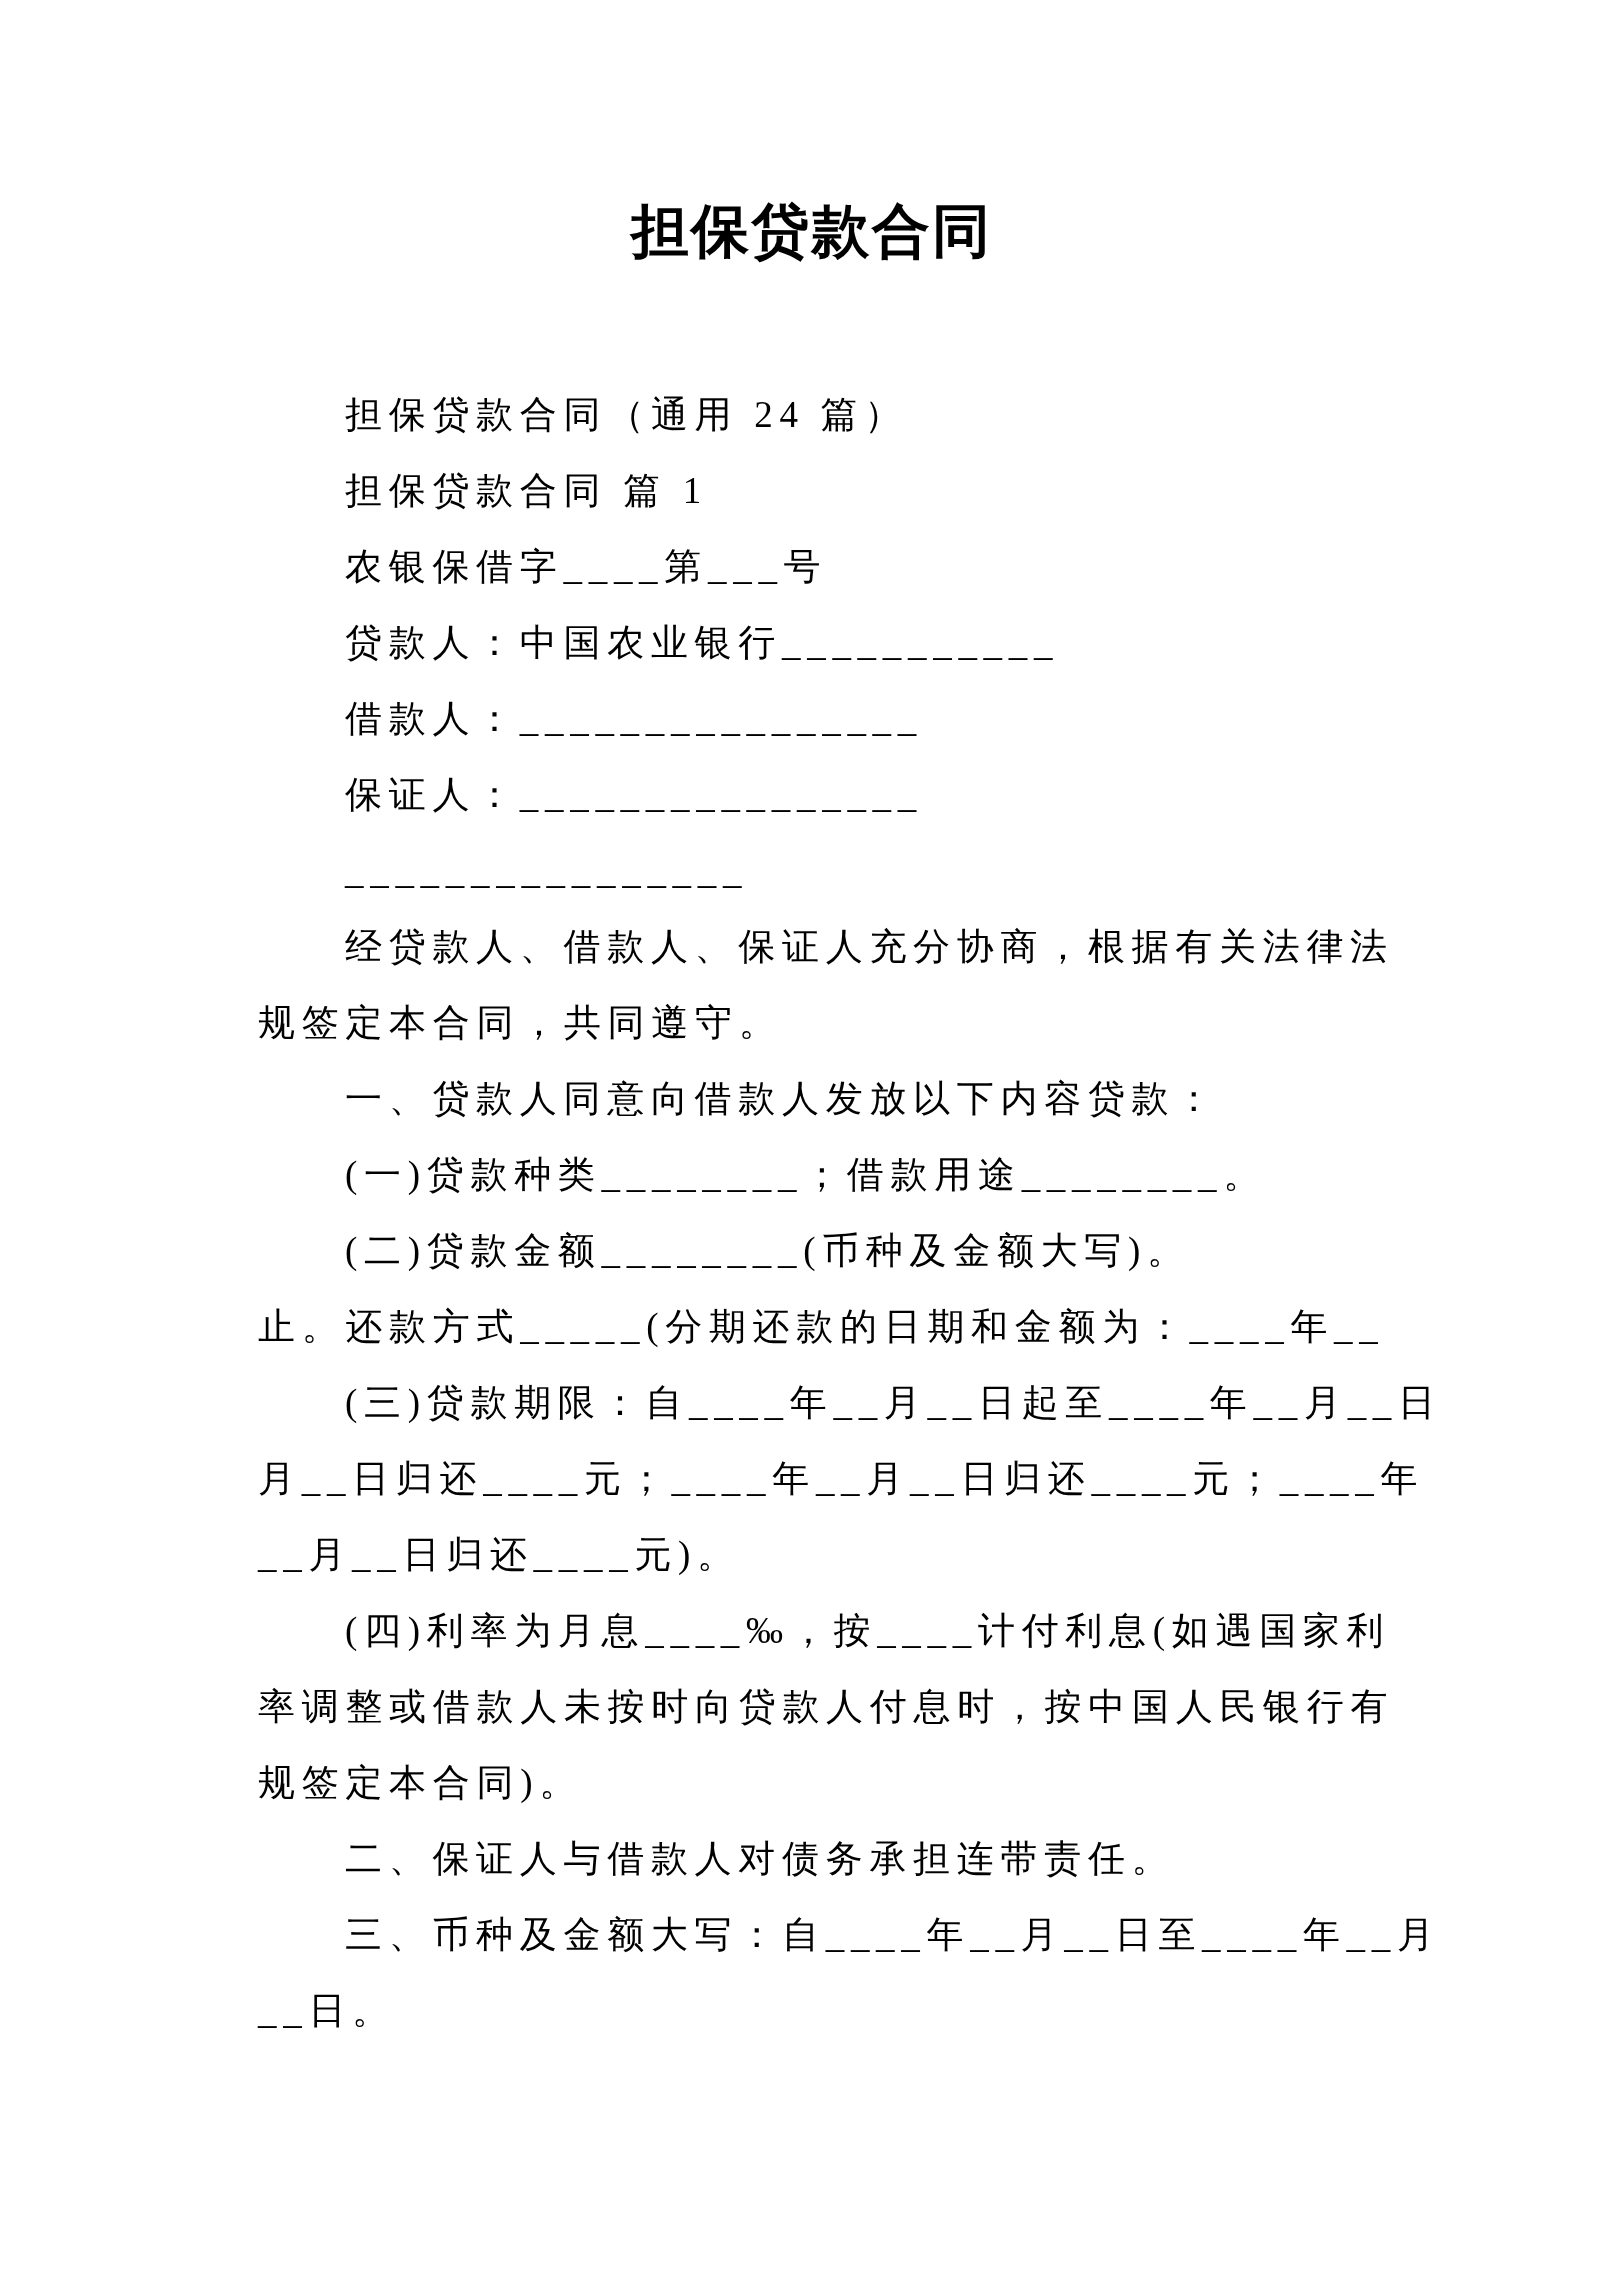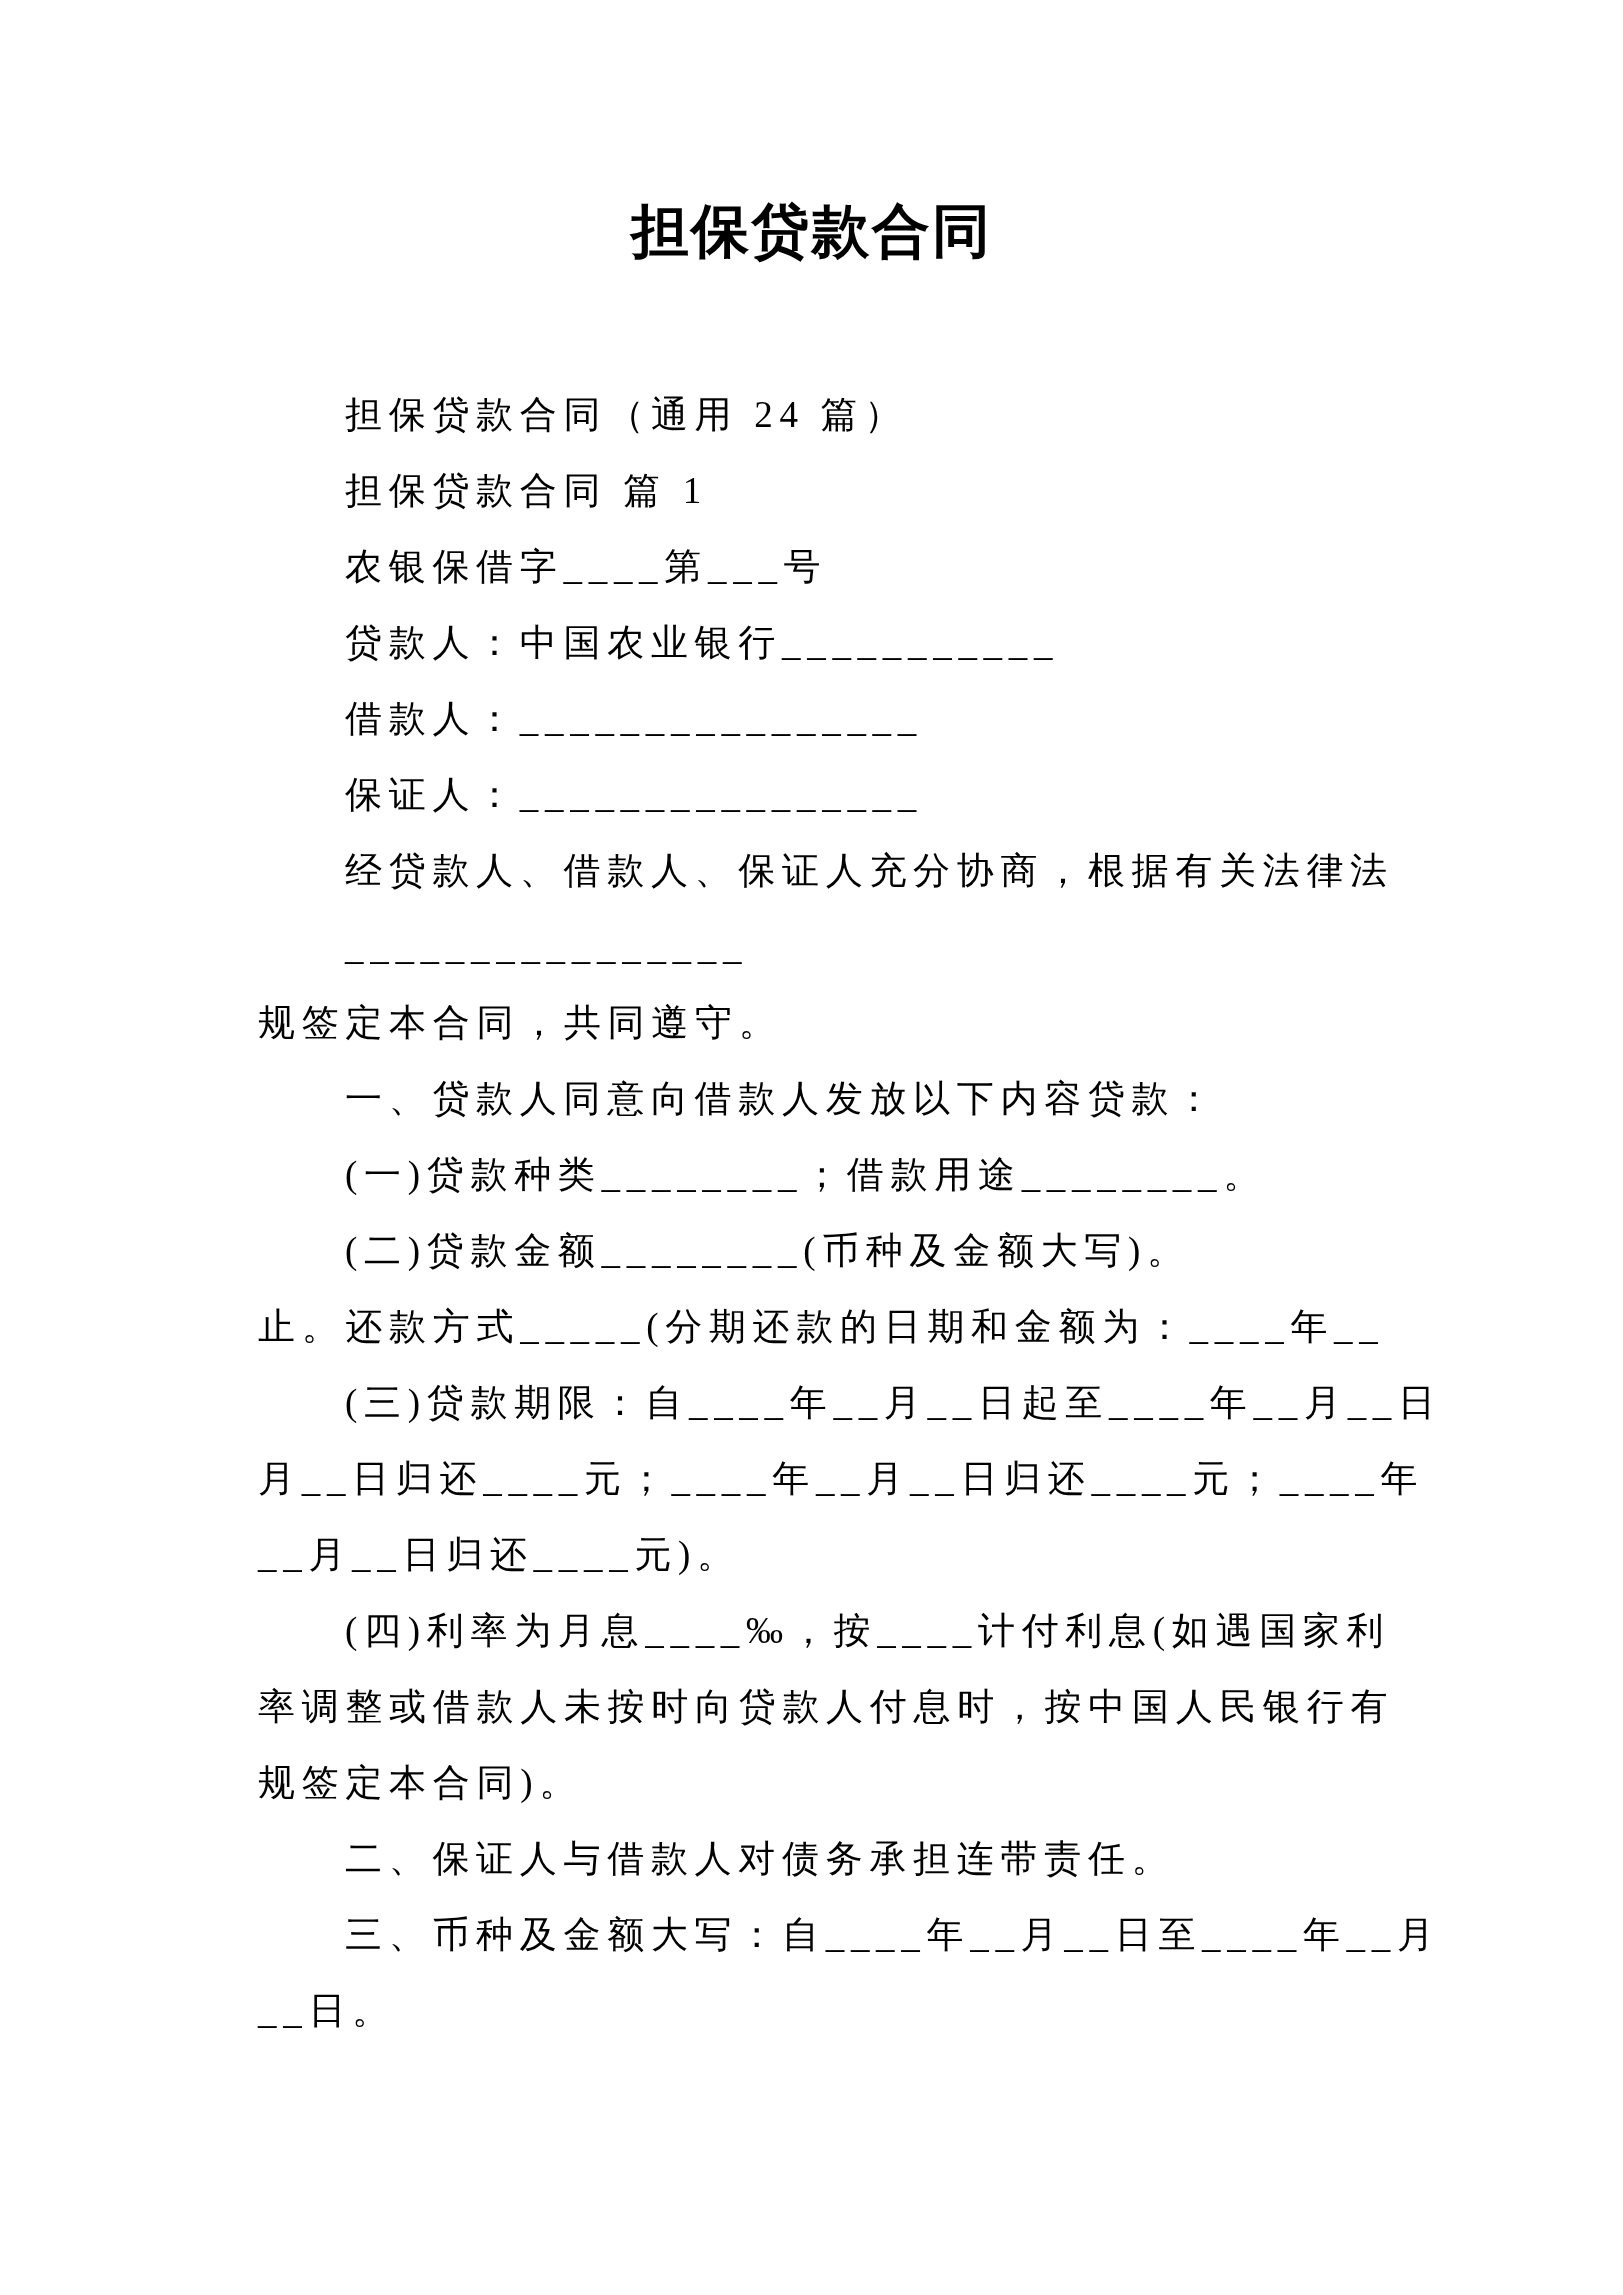--- a/index.html
+++ b/index.html
@@ -59,22 +59,22 @@
 
 <div class="page" style="background: rgb(255, 255, 255); color: rgb(0, 0, 0);">
   <h1 class="doc-title">担保贷款合同</h1>
   <div class="doc-content" id="doc-content">
       <div class="doc-line indent">担保贷款合同（通用 24 篇）</div>
       <div class="doc-line indent">担保贷款合同 篇 1</div>
       <div class="doc-line indent">农银保借字____第___号</div>
       <div class="doc-line indent">贷款人：中国农业银行___________</div>
       <div class="doc-line indent">借款人：________________</div>
       <div class="doc-line indent">保证人：________________</div>
+      <div class="doc-line indent">________________</div>
       <div class="doc-line indent">经贷款人、借款人、保证人充分协商，根据有关法律法</div>
-      <div class="doc-line indent">________________</div>
       <div class="doc-line">规签定本合同，共同遵守。</div>
       <div class="doc-line indent">一、贷款人同意向借款人发放以下内容贷款：</div>
       <div class="doc-line indent">(一)贷款种类________；借款用途________。</div>
       <div class="doc-line indent">(二)贷款金额________(币种及金额大写)。</div>
       <div class="doc-line">止。还款方式_____(分期还款的日期和金额为：____年__</div>
       <div class="doc-line indent">(三)贷款期限：自____年__月__日起至____年__月__日</div>
       <div class="doc-line">月__日归还____元；____年__月__日归还____元；____年</div>
       <div class="doc-line">__月__日归还____元)。</div>
       <div class="doc-line indent">(四)利率为月息____‰，按____计付利息(如遇国家利</div>
       <div class="doc-line">率调整或借款人未按时向贷款人付息时，按中国人民银行有</div>

